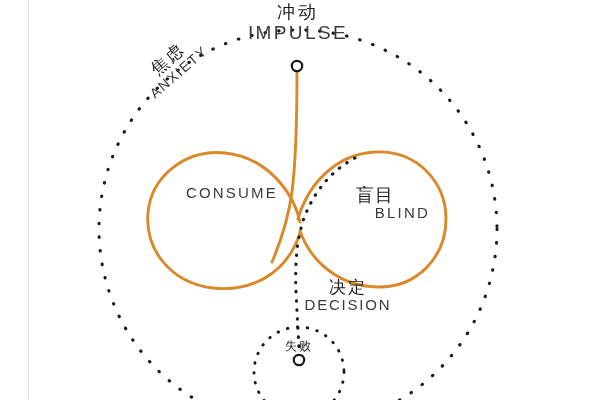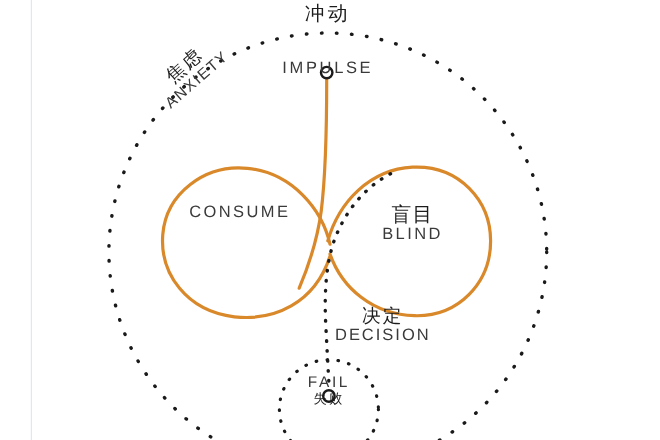--- a/index.html
+++ b/index.html
@@ -54,30 +54,30 @@
     left: 158px;
     top: 185px;
     width: 120px;
   }
   #label-blind {
     left: 320px;
     top: 185px;
     width: 110px;
   }
   #label-consume .cn, #label-blind .cn { font-size: 18px; }
-  #label-consume .en, #label-blind .en { font-size: 15px; }
+  #label-consume .en, #label-blind .en { font-size: 15px; text-align: right; }
 
   
   #label-impulse {
     left: 238px;
     top: 2px;
     width: 120px;
   }
   #label-impulse .cn { font-size: 18px; letter-spacing: 3px; }
-  #label-impulse .en { font-size: 15px; letter-spacing: 2.4px; margin-top: 32px; }
+  #label-impulse .en { font-size: 19px; letter-spacing: 2.4px; }
 
   
   #label-anxiety {
     left: 118px;
     top: 48px;
     width: 110px;
     transform: rotate(-41deg);
     transform-origin: 50% 50%;
   }
   #label-anxiety .cn { font-size: 17px; letter-spacing: 2px; }
@@ -167,17 +167,16 @@
     <span class="cn">决定</span>
     <span class="en">DECISION</span>
   </div>
 
   <div class="lbl" id="label-blind">
     <span class="cn">盲目</span>
     <span class="en">BLIND</span>
   </div>
 
   <div class="lbl" id="label-fail">
-    <span class="en">FAIL</span>
     <span class="cn">失败</span>
   </div>
 
 </div>
 
 </body></html>

